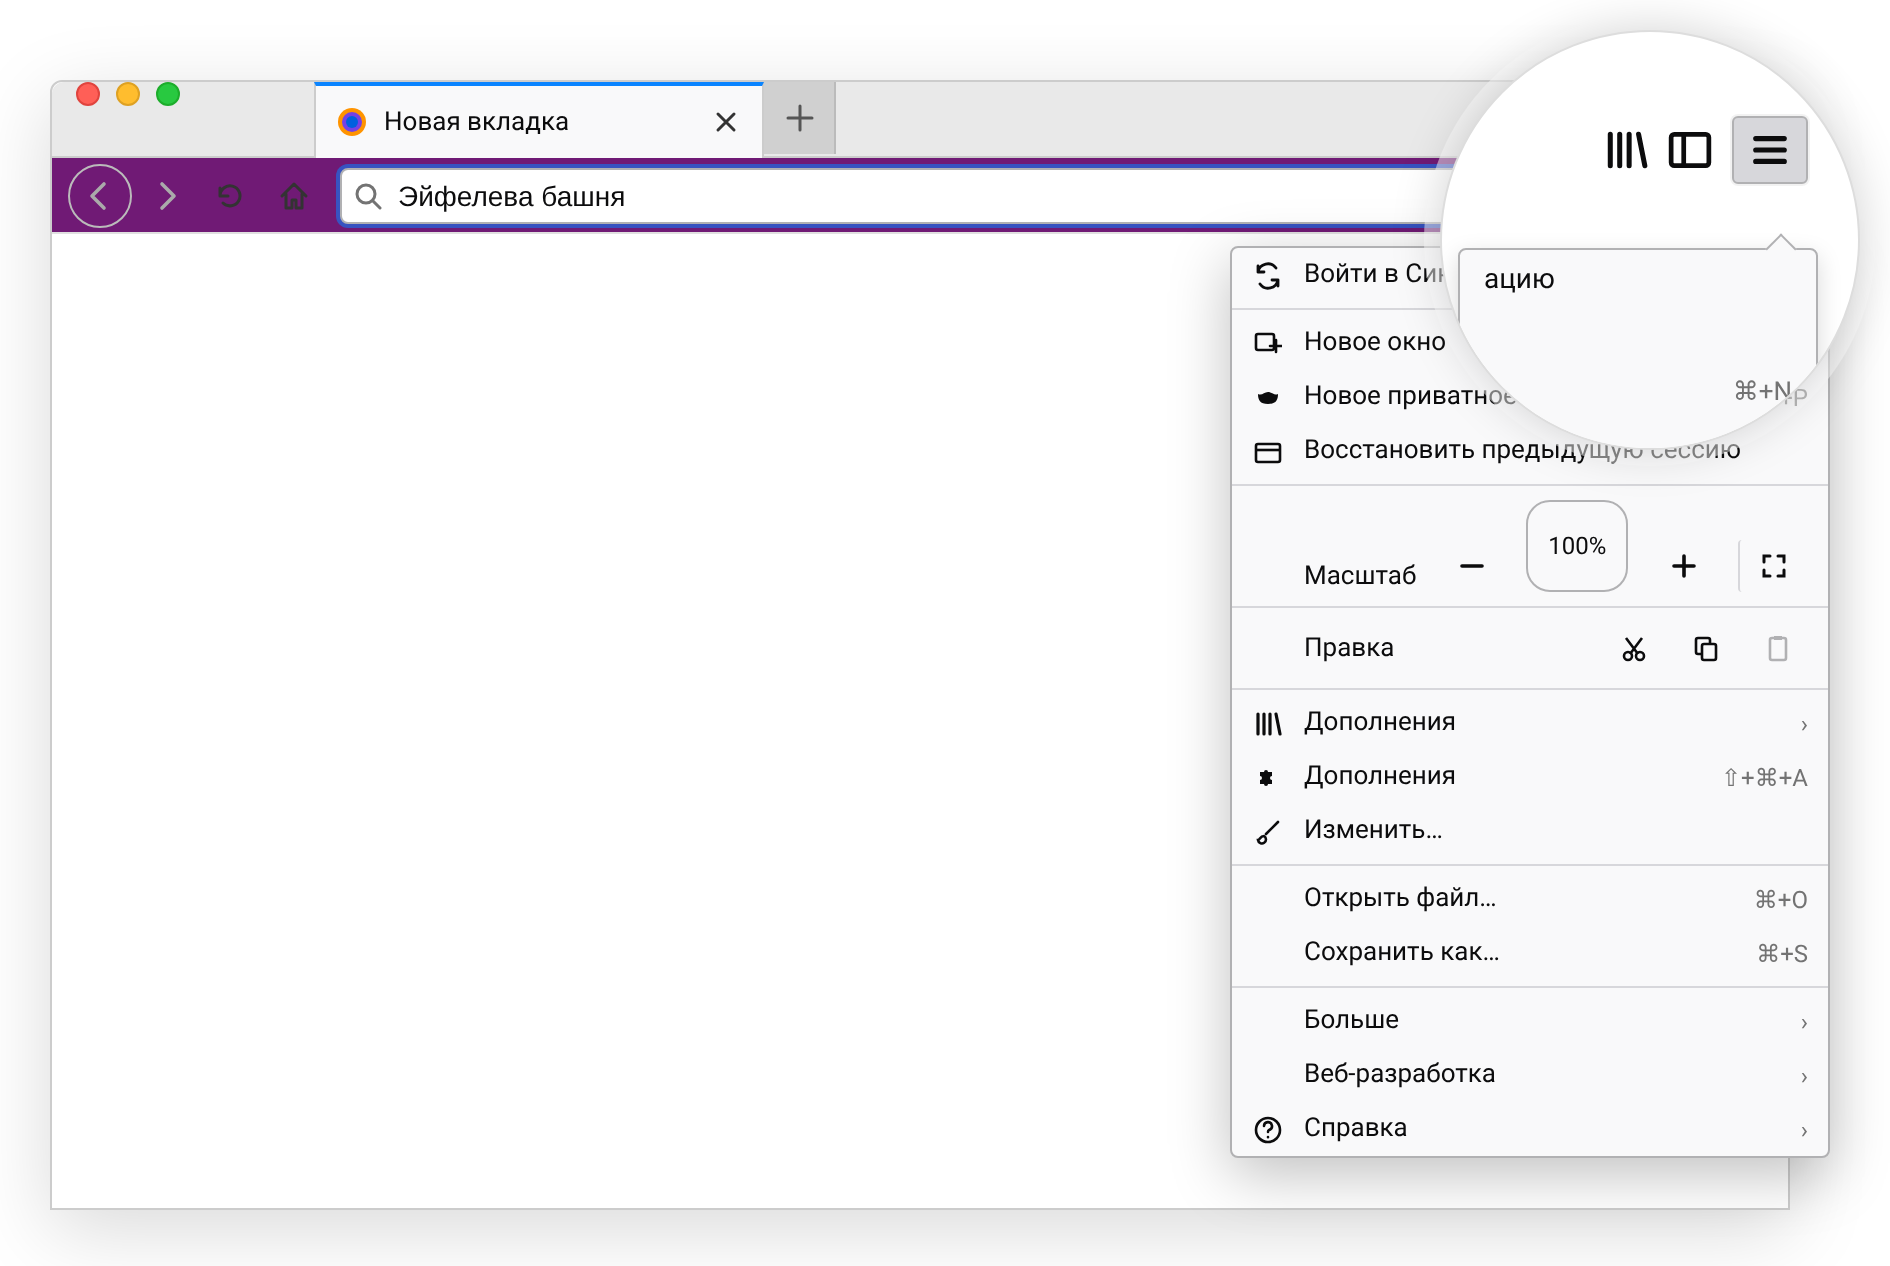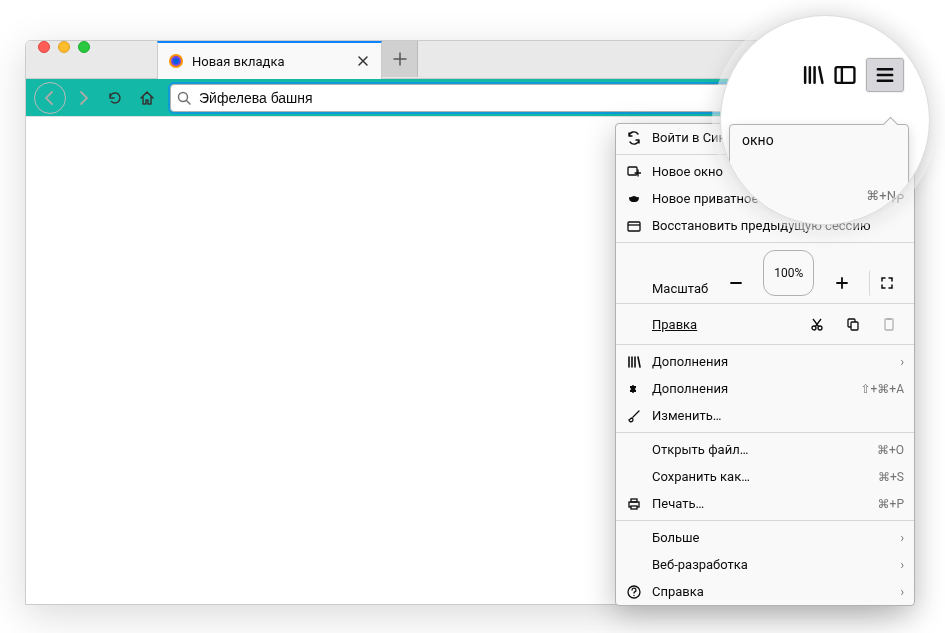--- a/index.html
+++ b/index.html
@@ -74,21 +74,21 @@
       width: 36px; height: 36px;
       background: #d0d0d0;
       display: flex; align-items: center; justify-content: center;
       border-right: 1px solid #bbb;
       cursor: pointer;
     }
     .newtab-btn svg { stroke: #555; }
 
     .toolbar {
       height: 38px;
-      background: #14b8a6;
+      background: #701a75;
       border-bottom: 1px solid #e0e0e0;
       display: flex;
       align-items: center;
       padding: 0 8px;
       gap: 2px;
     }
     .tbtn {
       width: 30px; height: 30px;
       display: flex; align-items: center; justify-content: center;
       color: #555;
@@ -199,21 +199,21 @@
     .zoom-pct {
       border: 1px solid #b1b1b3; border-radius: 12px;
       padding: 15px 10px; font-size: 12px;
     }
     .zoom-full {
       border-left: 1px solid #d7d7db;
       width: 36px;
     }
     .edit-row {
       display: flex; align-items: center;
-      padding: 4px 10px; gap: 6px; text-decoration: underline;
+      padding: 4px 10px; gap: 6px;
     }
     .edit-row .elabel { flex: 1; padding-left: 26px; }
     .edit-btn {
       width: 30px; height: 26px;
       display: flex; align-items: center; justify-content: center;
       color: #0c0c0d; cursor: pointer;
     }
     .edit-btn.dis { color: #b1b1b3; cursor: default; }
 
     
@@ -471,31 +471,20 @@
   <div class="menu-row">
     <span class="micon"></span>
     <span class="mlabel">Открыть файл…</span>
     <span class="mshort">⌘+O</span>
   </div>
   <div class="menu-row">
     <span class="micon"></span>
     <span class="mlabel">Сохранить как…</span>
     <span class="mshort">⌘+S</span>
   </div>
-  <div class="menu-row">
-    <span class="micon">
-      <svg width="14" height="14" viewBox="0 0 14 14">
-          <rect x="2" y="5" width="10" height="5" stroke="#0c0c0d" stroke-width="1.3" fill="none"></rect>
-          <rect x="4" y="2" width="6" height="3" stroke="#0c0c0d" stroke-width="1.3" fill="none"></rect>
-          <rect x="4" y="9" width="6" height="3" stroke="#0c0c0d" stroke-width="1.3" fill="#f9f9fa"></rect>
-        </svg>
-    </span>
-    <span class="mlabel">Печать…</span>
-    <span class="mshort">⌘+P</span>
-  </div>
   <div class="menu-sep"></div>
   <div class="menu-row">
     <span class="micon"></span>
     <span class="mlabel">Больше</span>
     <span class="mcaret">›</span>
   </div>
   <div class="menu-row">
     <span class="micon"></span>
     <span class="mlabel">Веб-разработка</span>
     <span class="mcaret">›</span>
@@ -526,21 +515,21 @@
         </svg>
     </span>
     <div class="z-ham">
       <svg width="20" height="20" viewBox="0 0 14 14">
           <path d="M2 3h10M2 7h10M2 11h10" stroke="#0c0c0d" stroke-width="1.8" stroke-linecap="round"></path>
         </svg>
     </div>
   </div>
   <div class="z-menu">
     <div class="z-menu-item">
-      <span>окно</span>
+      <span>ацию</span>
       <span></span>
     </div>
     <div style="height:26px"></div>
     <div class="z-menu-item">
       <span></span>
       <span class="sh">⌘+N</span>
     </div>
     <div class="z-menu-item">
       <span></span>
       <span class="sh">⇧+⌘+P</span>

